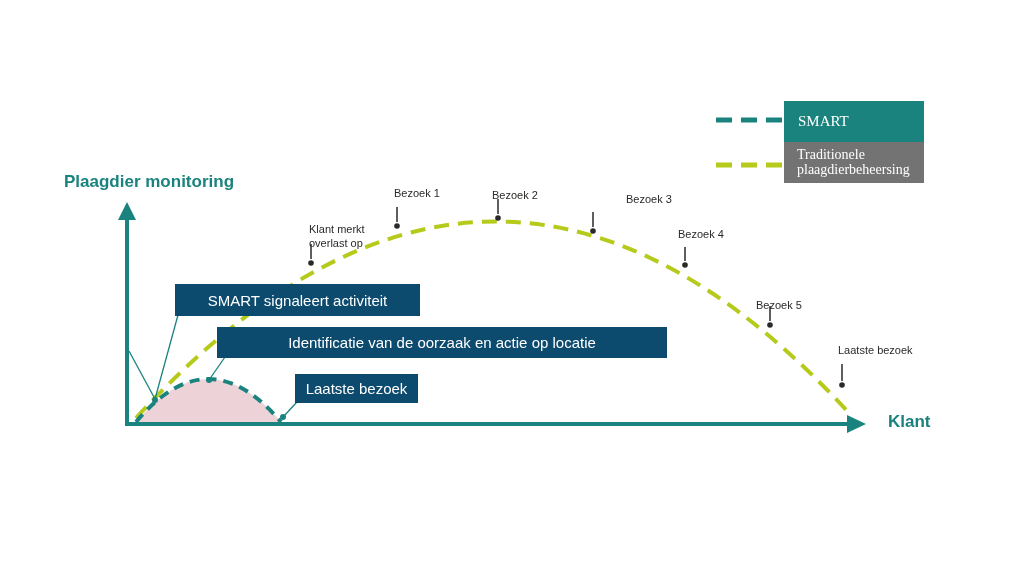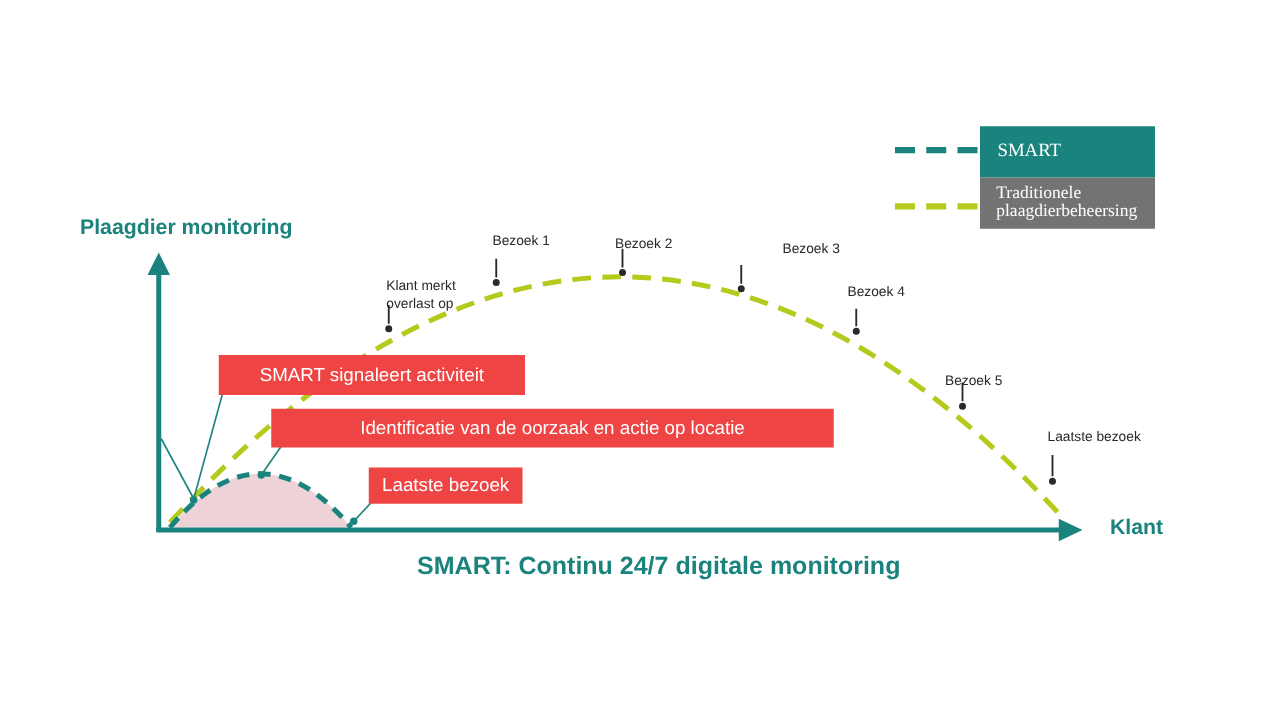--- a/index.html
+++ b/index.html
@@ -5,21 +5,21 @@
   html,body{margin:0;padding:0;background:#ffffff;}
   .stage{
     position:relative;width:1024px;height:564px;background:#ffffff;
     font-family:"Liberation Sans", sans-serif;overflow:hidden;
   }
   .chart-svg{position:absolute;left:0;top:0;width:1024px;height:564px;}
   .axis-label{position:absolute;color:#1A837D;font-size:17px;font-weight:bold;white-space:nowrap;}
   .black-label{position:absolute;color:#2B2A28;font-size:11px;line-height:1.25;white-space:nowrap;}
   .black-label.wrap{white-space:normal;width:95px;}
   .callout{
-    position:absolute;background:#ef4444;color:#ffffff;font-size:15px;
+    position:absolute;background:#0c4a6e;color:#ffffff;font-size:15px;
     display:flex;align-items:center;justify-content:center;text-align:right;
   }
   .legend{position:absolute;left:784px;top:101px;width:160px;}
   .legend-box{width:140px;color:#ffffff;box-sizing:border-box;font-family:Liberation Serif, serif;}
   .legend-box.smart{background:#1A837D;height:41px;font-size:15px;line-height:41px;padding-left:14px;}
   .legend-box.trad{background:#737373;height:41px;font-size:14px;line-height:14.5px;padding:6px 0 0 13px;}
   .chart-title{
     position:absolute;left:527px;top:442px;transform:translateX(-50%);
     color:#1A837D;font-size:20px;font-weight:bold;white-space:nowrap;
   }
@@ -81,15 +81,14 @@
 
   <div class="callout" style="left:175px;top:284px;width:245px;height:32px;">SMART signaleert activiteit</div>
   <div class="callout" style="left:217px;top:327px;width:450px;height:31px;">Identificatie van de oorzaak en actie op locatie</div>
   <div class="callout" style="left:295px;top:374px;width:123px;height:29px;">Laatste bezoek</div>
 
   <div class="legend">
     <div class="legend-box smart">SMART</div>
     <div class="legend-box trad">Traditionele plaagdierbeheersing</div>
   </div>
 
-  <div class="chart-title">SMART: Continu 24/7 digitale monitoring</div>
 
 </div>
 
 </body></html>

